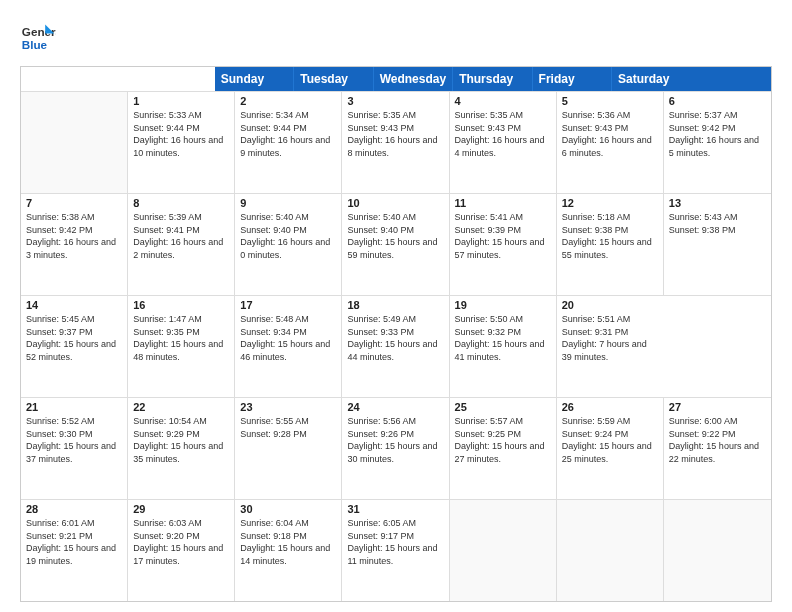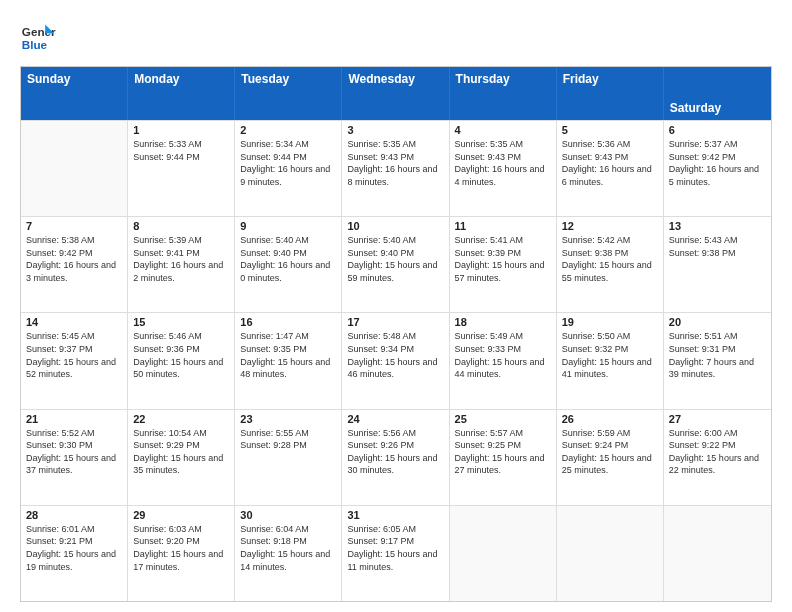--- a/index.html
+++ b/index.html
@@ -43,35 +43,36 @@
     }
     .location {
       font-size: 16px;
       color: #444;
     }
     .calendar {
       flex: 1;
       display: flex;
       flex-direction: column;
       border: 1px solid #ccc;
+      align-items: flex-end;
     }
     .cal-header {
       display: grid;
       grid-template-columns: repeat(7, 1fr);
       background: #1565c0;
     }
     .cal-header-cell {
       color: #fff;
       font-size: 12px;
       font-weight: bold;
       padding: 5px 6px;
       text-align: left;
       border-right: 1px solid #2176d2;
     }
-    .cal-header-cell:last-child { border-right: none; margin-top: 29px; }
+    .cal-header-cell:last-child { border-right: none; }
     .cal-body {
       display: flex;
       flex-direction: column;
       flex: 1;
     }
     .cal-row {
       display: grid;
       grid-template-columns: repeat(7, 1fr);
       flex: 1;
       border-top: 1px solid #ddd;
@@ -112,34 +113,34 @@
     </div>
     <div class="title-block">
       <div class="month-title"></div>
       <div class="location"></div>
     </div>
   </div>
 
   <div class="calendar">
     <div class="cal-header">
     <div class="cal-header-cell">Sunday</div>
-        <div class="cal-header-cell">Monday</div>
         <div class="cal-header-cell">Tuesday</div>
         <div class="cal-header-cell">Wednesday</div>
         <div class="cal-header-cell">Thursday</div>
         <div class="cal-header-cell">Friday</div>
         <div class="cal-header-cell">Saturday</div>
       </div>
     <div class="cal-body">
     <div class="cal-row">
           <div class="cal-cell empty"></div>
           <div class="cal-cell">
             <div class="day-num">1</div>
             <div class="cell-line">Sunrise: 5:33 AM</div>
             <div class="cell-line">Sunset: 9:44 PM</div>
+            <div class="cell-line">Daylight: 16 hours and 10 minutes.</div>
           </div>
           <div class="cal-cell">
             <div class="day-num">2</div>
             <div class="cell-line">Sunrise: 5:34 AM</div>
             <div class="cell-line">Sunset: 9:44 PM</div>
             <div class="cell-line">Daylight: 16 hours and 9 minutes.</div>
           </div>
           <div class="cal-cell">
             <div class="day-num">3</div>
             <div class="cell-line">Sunrise: 5:35 AM</div>
@@ -191,42 +192,36 @@
             <div class="cell-line">Daylight: 15 hours and 59 minutes.</div>
           </div>
           <div class="cal-cell">
             <div class="day-num">11</div>
             <div class="cell-line">Sunrise: 5:41 AM</div>
             <div class="cell-line">Sunset: 9:39 PM</div>
             <div class="cell-line">Daylight: 15 hours and 57 minutes.</div>
           </div>
           <div class="cal-cell">
             <div class="day-num">12</div>
-            <div class="cell-line">Sunrise: 5:42 AM</div>
+            <div class="cell-line">Sunrise: 5:18 AM</div>
             <div class="cell-line">Sunset: 9:38 PM</div>
             <div class="cell-line">Daylight: 15 hours and 55 minutes.</div>
           </div>
           <div class="cal-cell">
             <div class="day-num">13</div>
             <div class="cell-line">Sunrise: 5:43 AM</div>
             <div class="cell-line">Sunset: 9:38 PM</div>
           </div>
         </div>
         <div class="cal-row">
           <div class="cal-cell">
             <div class="day-num">14</div>
             <div class="cell-line">Sunrise: 5:45 AM</div>
             <div class="cell-line">Sunset: 9:37 PM</div>
             <div class="cell-line">Daylight: 15 hours and 52 minutes.</div>
-          </div>
-          <div class="cal-cell">
-            <div class="day-num">15</div>
-            <div class="cell-line">Sunrise: 5:46 AM</div>
-            <div class="cell-line">Sunset: 9:36 PM</div>
-            <div class="cell-line">Daylight: 15 hours and 50 minutes.</div>
           </div>
           <div class="cal-cell">
             <div class="day-num">16</div>
             <div class="cell-line">Sunrise: 1:47 AM</div>
             <div class="cell-line">Sunset: 9:35 PM</div>
             <div class="cell-line">Daylight: 15 hours and 48 minutes.</div>
           </div>
           <div class="cal-cell">
             <div class="day-num">17</div>
             <div class="cell-line">Sunrise: 5:48 AM</div>

